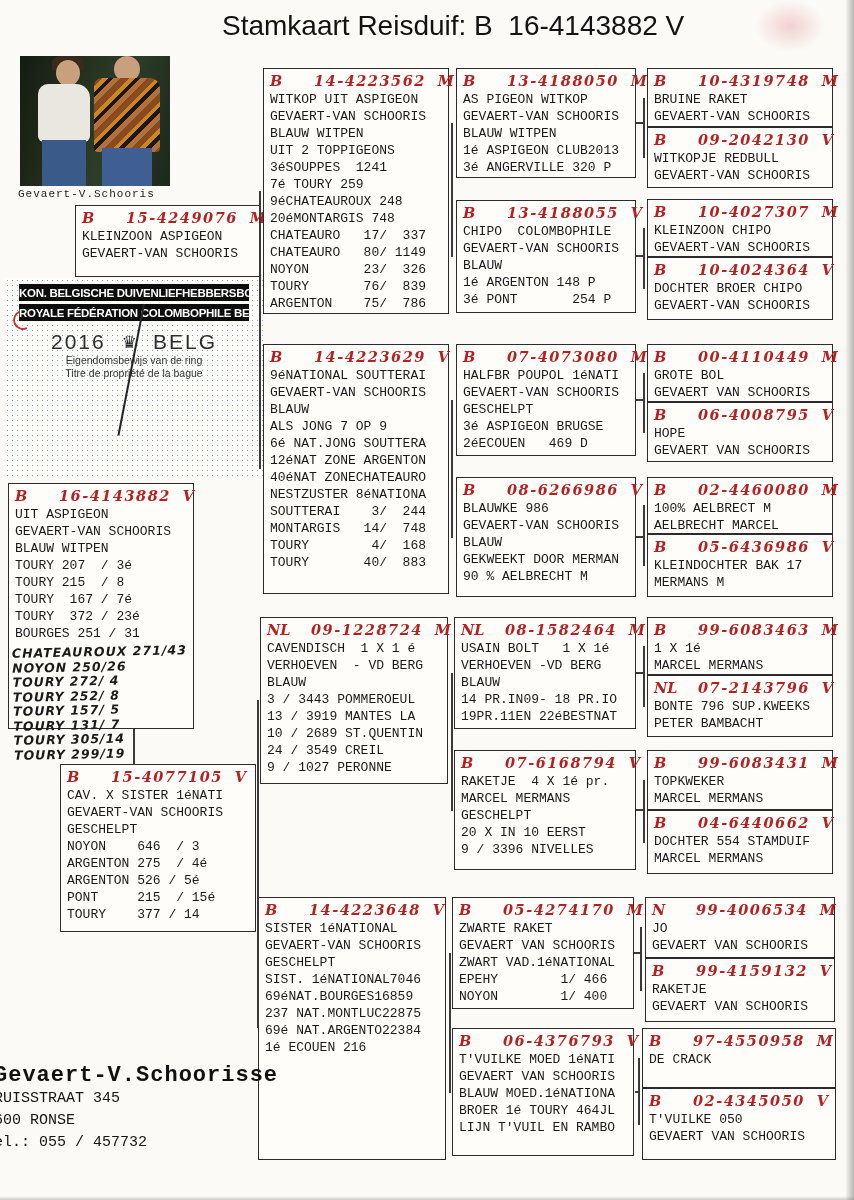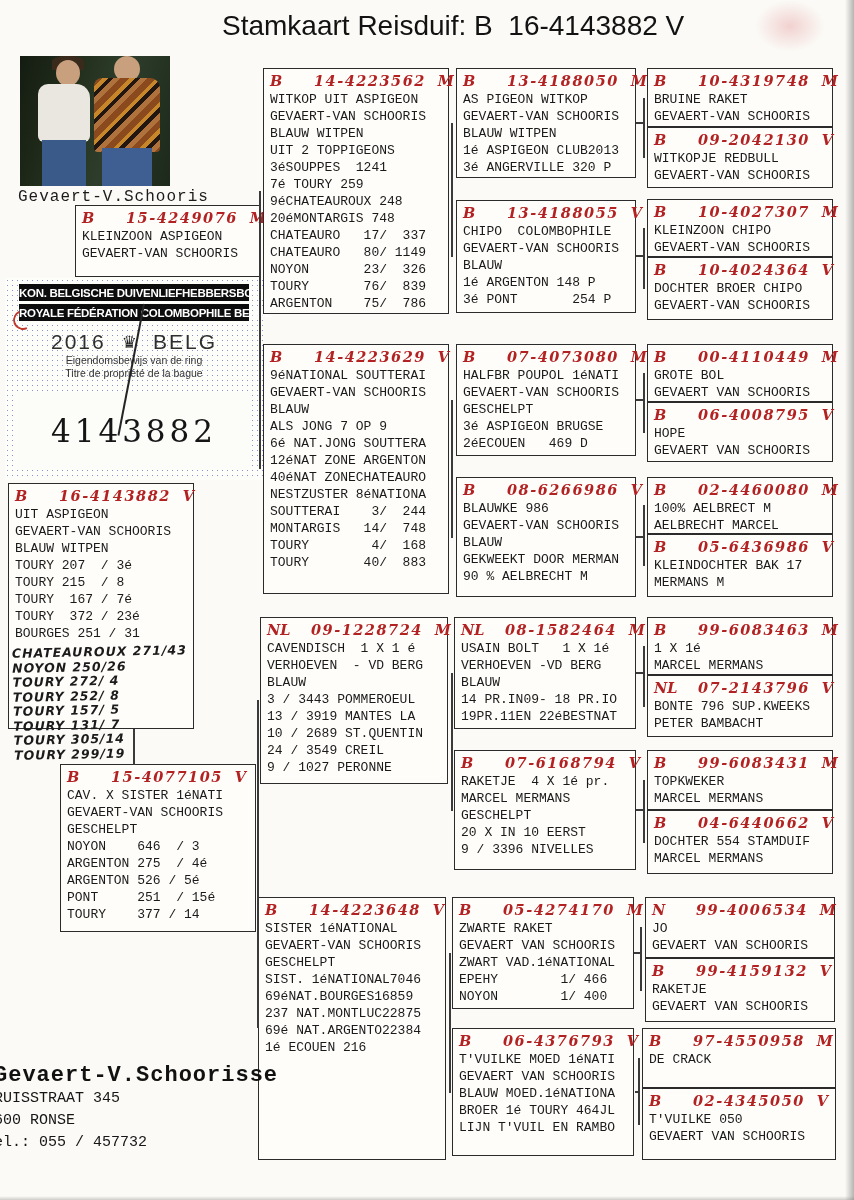--- a/index.html
+++ b/index.html
@@ -16,21 +16,21 @@
          background:linear-gradient(105deg,#141c11 0%,#24301e 35%,#2e3d2b 60%,#1c291b 100%);}
   #photo .head{position:absolute;border-radius:50%;background:#c9a07e;}
   #photo .w-head{left:36px;top:4px;width:24px;height:26px;}
   #photo .w-hair{position:absolute;left:32px;top:0px;width:32px;height:14px;border-radius:40% 40% 0 0;background:#3a2a1c;}
   #photo .w-top{position:absolute;left:18px;top:28px;width:52px;height:58px;border-radius:10px 14px 6px 6px;background:#e9e7e0;}
   #photo .w-jeans{position:absolute;left:22px;top:84px;width:44px;height:46px;background:#3a5a8a;}
   #photo .m-head{left:94px;top:0px;width:26px;height:26px;}
   #photo .m-shirt{position:absolute;left:74px;top:22px;width:66px;height:74px;border-radius:8px 10px 4px 4px;
          background:repeating-linear-gradient(135deg,#8a4a1e 0 6px,#c8862a 6px 10px,#221611 10px 14px,#b0723c 14px 19px);}
   #photo .m-jeans{position:absolute;left:82px;top:92px;width:50px;height:38px;background:#3f5f92;}
-  #photo-caption{left:18px;top:188px;font-size:16px;letter-spacing:1px;color:#1b1b1b;}
+  #photo-caption{left:18px;top:188px;font-size:11px;letter-spacing:1px;color:#1b1b1b;}
 
   
   #stamp{left:5px;top:278px;width:258px;height:202px;
          background-color:#fdfdfa;
          background-image:radial-gradient(#8b93cf 0.9px,rgba(0,0,0,0) 1px);
          background-size:5px 5px;}
   .stamp-bar{margin:0 14px;background:#0c0c0c;color:#fff;text-align:center;
          font-family:"Liberation Sans","DejaVu Sans",sans-serif;font-weight:bold;
          font-size:11.5px;letter-spacing:-0.3px;padding:3px 0 2px;white-space:nowrap;}
   .stamp-bar + .stamp-bar{margin-top:3px;}
@@ -95,23 +95,20 @@
   <div style="height:6px"></div>
   <div class="stamp-bar">KON. BELGISCHE DUIVENLIEFHEBBERSBOND</div>
   <div class="stamp-bar">ROYALE FÉDÉRATION COLOMBOPHILE BELGE</div>
   <div id="stamp-yearrow">
     <span>2016</span>
     <span class="crown">♛</span>
     <span>BELG</span>
   </div>
   <div class="stamp-small">Eigendomsbewijs van de ring</div>
   <div class="stamp-small">Titre de propriété de la bague</div>
-  <div id="stamp-numarea">
-    <span id="stamp-number">4143882</span>
-  </div>
   <div id="stamp-penline"></div>
   <div id="stamp-arc"></div>
 </div>
 
 <div id="pedigree">
     <div class="pbox" style="left: 8px; top: 483px; width: 186px; height: 246px;">
       <div class="pbox-head"><span class="ph-c">B</span><span class="ph-r">16-4143882</span><span class="ph-s">V</span></div>
       <div class="pbox-line">UIT ASPIGEON</div>
       <div class="pbox-line">GEVAERT-VAN SCHOORIS</div>
       <div class="pbox-line">BLAUW WITPEN</div>
@@ -137,21 +134,21 @@
       <div class="pbox-line">GEVAERT-VAN SCHOORIS</div>
     </div>
     <div class="pbox" style="left: 60px; top: 764px; width: 196px; height: 168px;">
       <div class="pbox-head"><span class="ph-c">B</span><span class="ph-r">15-4077105</span><span class="ph-s">V</span></div>
       <div class="pbox-line">CAV. X SISTER 1éNATI</div>
       <div class="pbox-line">GEVAERT-VAN SCHOORIS</div>
       <div class="pbox-line">GESCHELPT</div>
       <div class="pbox-line">NOYON    646  / 3</div>
       <div class="pbox-line">ARGENTON 275  / 4é</div>
       <div class="pbox-line">ARGENTON 526 / 5é</div>
-      <div class="pbox-line">PONT     251  / 15é</div>
+      <div class="pbox-line">PONT     215  / 15é</div>
       <div class="pbox-line">TOURY    377 / 14</div>
     </div>
     <div class="pbox" style="left: 263px; top: 68px; width: 186px; height: 246px;">
       <div class="pbox-head"><span class="ph-c">B</span><span class="ph-r">14-4223562</span><span class="ph-s">M</span></div>
       <div class="pbox-line">WITKOP UIT ASPIGEON</div>
       <div class="pbox-line">GEVAERT-VAN SCHOORIS</div>
       <div class="pbox-line">BLAUW WITPEN</div>
       <div class="pbox-line">UIT 2 TOPPIGEONS</div>
       <div class="pbox-line">3éSOUPPES  1241</div>
       <div class="pbox-line">7é TOURY 259</div>

